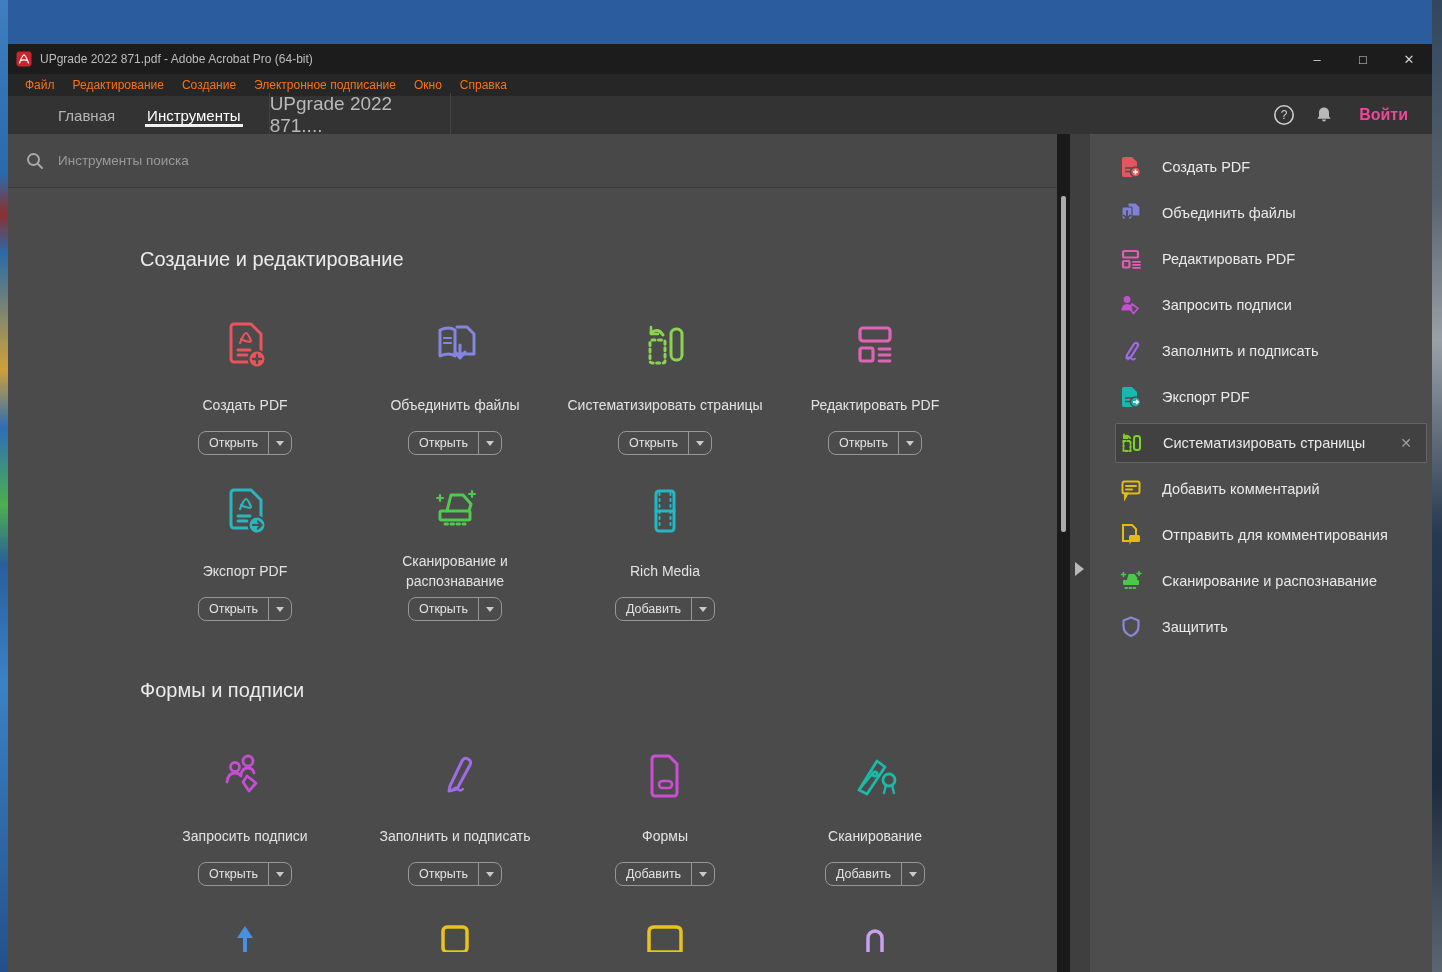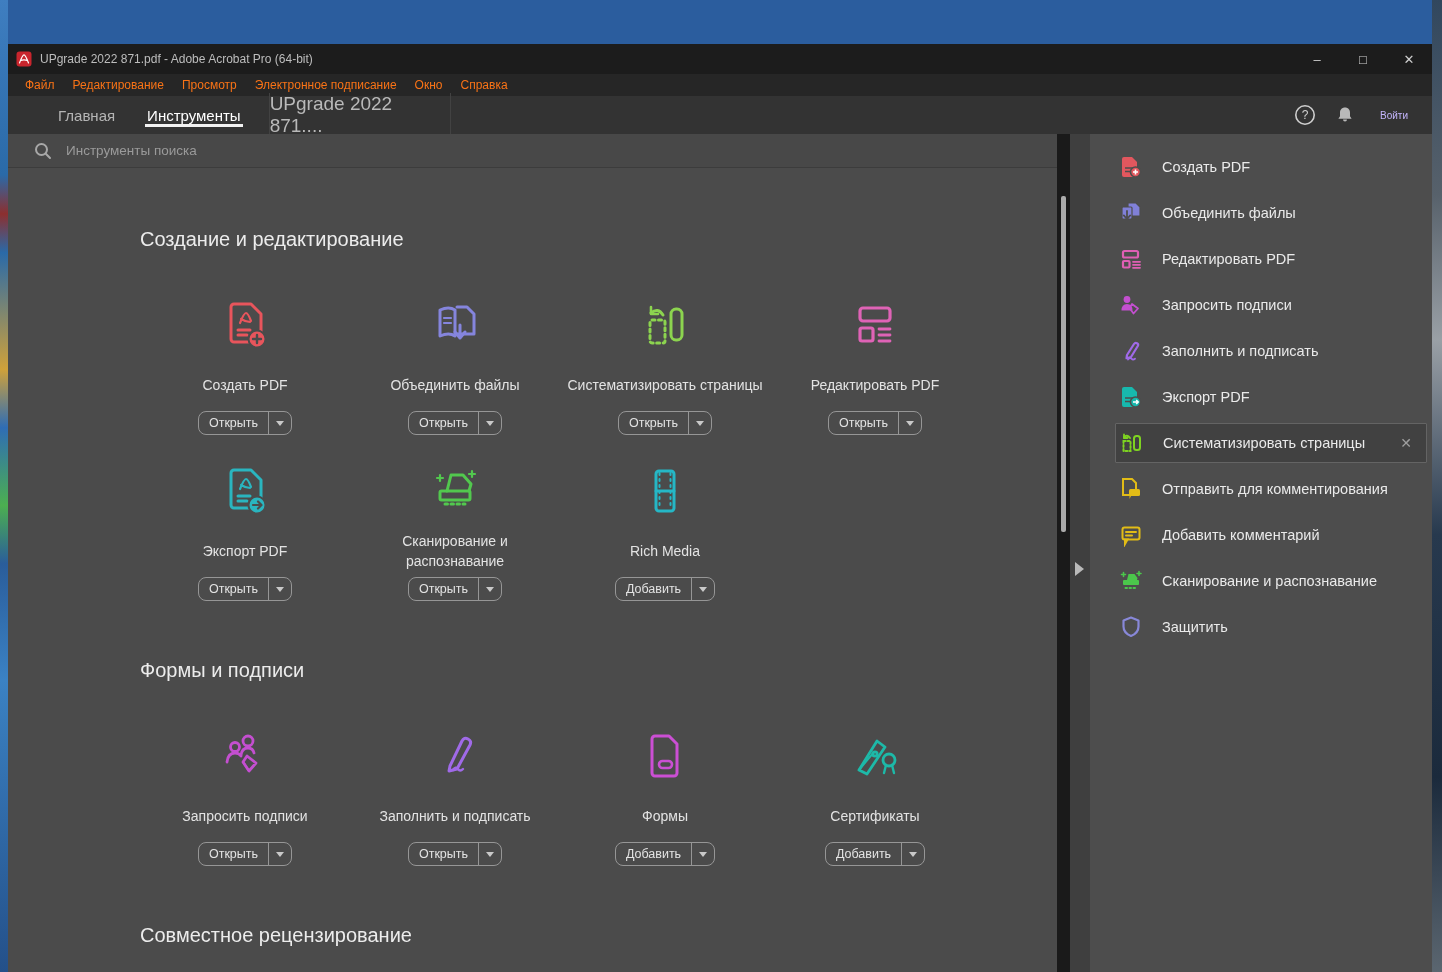--- a/index.html
+++ b/index.html
@@ -26,25 +26,25 @@
   .menubar { height:22px; background:#262626; display:flex; align-items:center; padding-left:8px; flex:none; }
   .menubar .mitem { color:#f97316; font-size:12px; padding:0 9px; height:22px; display:flex; align-items:center; }
 
   .tabbar { height:38px; background:#333333; display:flex; align-items:center; flex:none;padding-left:20px; }
   .tab { display:flex; align-items:center; font-size:15px; color:#b5b5b5; padding:0 2px; margin-left:28px; border-bottom:3px solid transparent; border-top:3px solid transparent; }
   .tab.active { color:#ffffff; border-bottom-color:#f2f2f2; }
   .doctab { margin-left:26px; width:182px; display:flex; align-items:center; justify-content:center; font-size:19px; color:#b9b9b9; border-left:1px solid #424242; border-right:1px solid #424242; }
   .tab-spacer { flex:1; }
   .helpbtn { width:26px; height:26px; align-self:center; display:flex; align-items:center; justify-content:center; }
   .bellbtn { width:26px; height:26px; align-self:center; margin-left:14px; display:flex; align-items:center; justify-content:center; }
-  .signin { align-self:center; margin:0 24px 0 22px; color:#c4b5fd; font-size:10px; font-weight:400; }
+  .signin { align-self:center; margin:0 24px 0 22px; color:#ec4899; font-size:16px; font-weight:700; }
 
   .bodyrow { flex:1; display:flex; min-height:0; }
   .main { width:1049px; background:#4b4b4b; display:flex; flex-direction:column; min-height:0; }
-  .searchbar { height:34px; flex:none; display:flex; align-items:center; border-bottom:1px solid #3c3c3c; background:#484848;padding-left:8px; }
+  .searchbar { height:54px; flex:none; display:flex; align-items:center; border-bottom:1px solid #3c3c3c; background:#484848; }
   .searchbar svg { margin-left:18px; }
   .searchbar input { flex:1; margin-left:14px; background:transparent; border:none; outline:none; color:#cfcfcf; font-size:13.5px; font-family:"Liberation Sans",sans-serif; }
   .searchbar input::placeholder { color:#9a9a9a; opacity:1; }
 
   .content { flex:1; overflow:hidden; padding-left:132px; }
   .sec-title { margin-top:58px; font-size:20px; color:#ececec; font-weight:400; }
   .sec-title.first { margin-top:60px; }
   .toolrow { display:flex; margin-top:46px; }
   .toolrow.second { margin-top:28px; }
   .cell { width:210px; display:flex; flex-direction:column; align-items:center; }
@@ -86,21 +86,21 @@
     <span class="title">UPgrade 2022 871.pdf - Adobe Acrobat Pro (64-bit)</span>
     <span class="spacer"></span>
     <span class="winbtn">–</span>
     <span class="winbtn">□</span>
     <span class="winbtn">✕</span>
   </div>
 
   <div class="menubar">
     <span class="mitem">Файл</span>
     <span class="mitem">Редактирование</span>
-    <span class="mitem">Просмотр</span>
+    <span class="mitem">Создание</span>
     <span class="mitem">Электронное подписание</span>
     <span class="mitem">Окно</span>
     <span class="mitem">Справка</span>
   </div>
 
   <div class="tabbar">
     <span class="tab">Главная</span>
     <span class="tab active">Инструменты</span>
     <span class="doctab">UPgrade 2022 871....</span>
     <span class="tab-spacer"></span>
@@ -324,31 +324,30 @@
           <div class="cell">
             <div class="iconbox">
               <svg width="56" height="56" viewBox="0 0 56 56" fill="none" stroke="#1db9a8" stroke-width="2.8" stroke-linecap="round" stroke-linejoin="round">
                 <path d="M12 42 L30 13 l8 6 -18 27 z"></path>
                 <path d="M12 42 L27 24" stroke-width="2"></path>
                 <circle cx="28" cy="26" r="2.2"></circle>
                 <circle cx="42" cy="32" r="6"></circle>
                 <path d="M39 37 l-2 8 M45 37 l2 8" stroke-width="2.4"></path>
               </svg>
             </div>
-            <div class="tlabel">Сертификаты</div>
+            <div class="tlabel">Сканирование</div>
             <div class="btn">
               <span class="btn-l">Добавить</span>
               <span class="btn-c">
                   <i class="car"></i>
                 </span>
             </div>
           </div>
         </div>
 
-        <div class="sec-title">Совместное рецензирование</div>
 
         <div class="partialrow">
           <div class="cell">
             <svg width="40" height="28" viewBox="0 0 40 28" fill="none">
                 <path d="M20 2 l8 12 h-16 z" fill="#4a90e2"></path>
                 <path d="M20 12 v16" stroke="#4a90e2" stroke-width="4"></path>
               </svg>
           </div>
           <div class="cell">
             <svg width="40" height="28" viewBox="0 0 40 28" fill="none">
@@ -455,38 +454,38 @@
               <path d="M10 7 q-3 -4 -6 -1"></path>
               <path d="M4 3.5 v3.5 h3.5" stroke-width="1.8"></path>
             </svg>
         </span>
         <span class="slabel">Систематизировать страницы</span>
         <span class="closex">✕</span>
       </div>
 
       <div class="sideitem">
         <span class="sicon">
+          <svg width="24" height="24" viewBox="0 0 24 24" fill="none" stroke="#e2bc16" stroke-width="2" stroke-linecap="round">
+              <rect x="3.5" y="4.5" width="17" height="12" rx="2"></rect>
+              <path d="M7 9 h10 M7 12.5 h6"></path>
+              <path d="M8.5 16.5 l-2.5 4.5 v-4.5 z" fill="#e2bc16"></path>
+            </svg>
+        </span>
+        <span class="slabel">Добавить комментарий</span>
+      </div>
+
+      <div class="sideitem">
+        <span class="sicon">
           <svg width="24" height="24" viewBox="0 0 24 24">
               <path d="M4 2 h9 l4 4 v12 H4 z" fill="none" stroke="#e2bc16" stroke-width="2"></path>
               <rect x="10" y="12" width="11" height="7" rx="1.5" fill="#e2bc16"></rect>
               <path d="M12 19 l-1.5 3 v-3 z" fill="#e2bc16"></path>
             </svg>
         </span>
         <span class="slabel">Отправить для комментирования</span>
-      </div>
-
-      <div class="sideitem">
-        <span class="sicon">
-          <svg width="24" height="24" viewBox="0 0 24 24" fill="none" stroke="#e2bc16" stroke-width="2" stroke-linecap="round">
-              <rect x="3.5" y="4.5" width="17" height="12" rx="2"></rect>
-              <path d="M7 9 h10 M7 12.5 h6"></path>
-              <path d="M8.5 16.5 l-2.5 4.5 v-4.5 z" fill="#e2bc16"></path>
-            </svg>
-        </span>
-        <span class="slabel">Добавить комментарий</span>
       </div>
 
       <div class="sideitem">
         <span class="sicon">
           <svg width="24" height="24" viewBox="0 0 24 24" fill="none" stroke="#4bc74b" stroke-width="2" stroke-linecap="round">
               <path d="M8 11 l1.5 -6 h6 l3 4 -1 4" fill="#4bc74b" stroke="none"></path>
               <rect x="4" y="11" width="16" height="5" rx="1" fill="#4bc74b" stroke="none"></rect>
               <path d="M6.5 19 h11" stroke-dasharray="1.5 2.5"></path>
               <path d="M4.5 3.5 v4 M2.5 5.5 h4" stroke-width="1.6"></path>
               <path d="M20 2.5 v4 M18 4.5 h4" stroke-width="1.6"></path>

